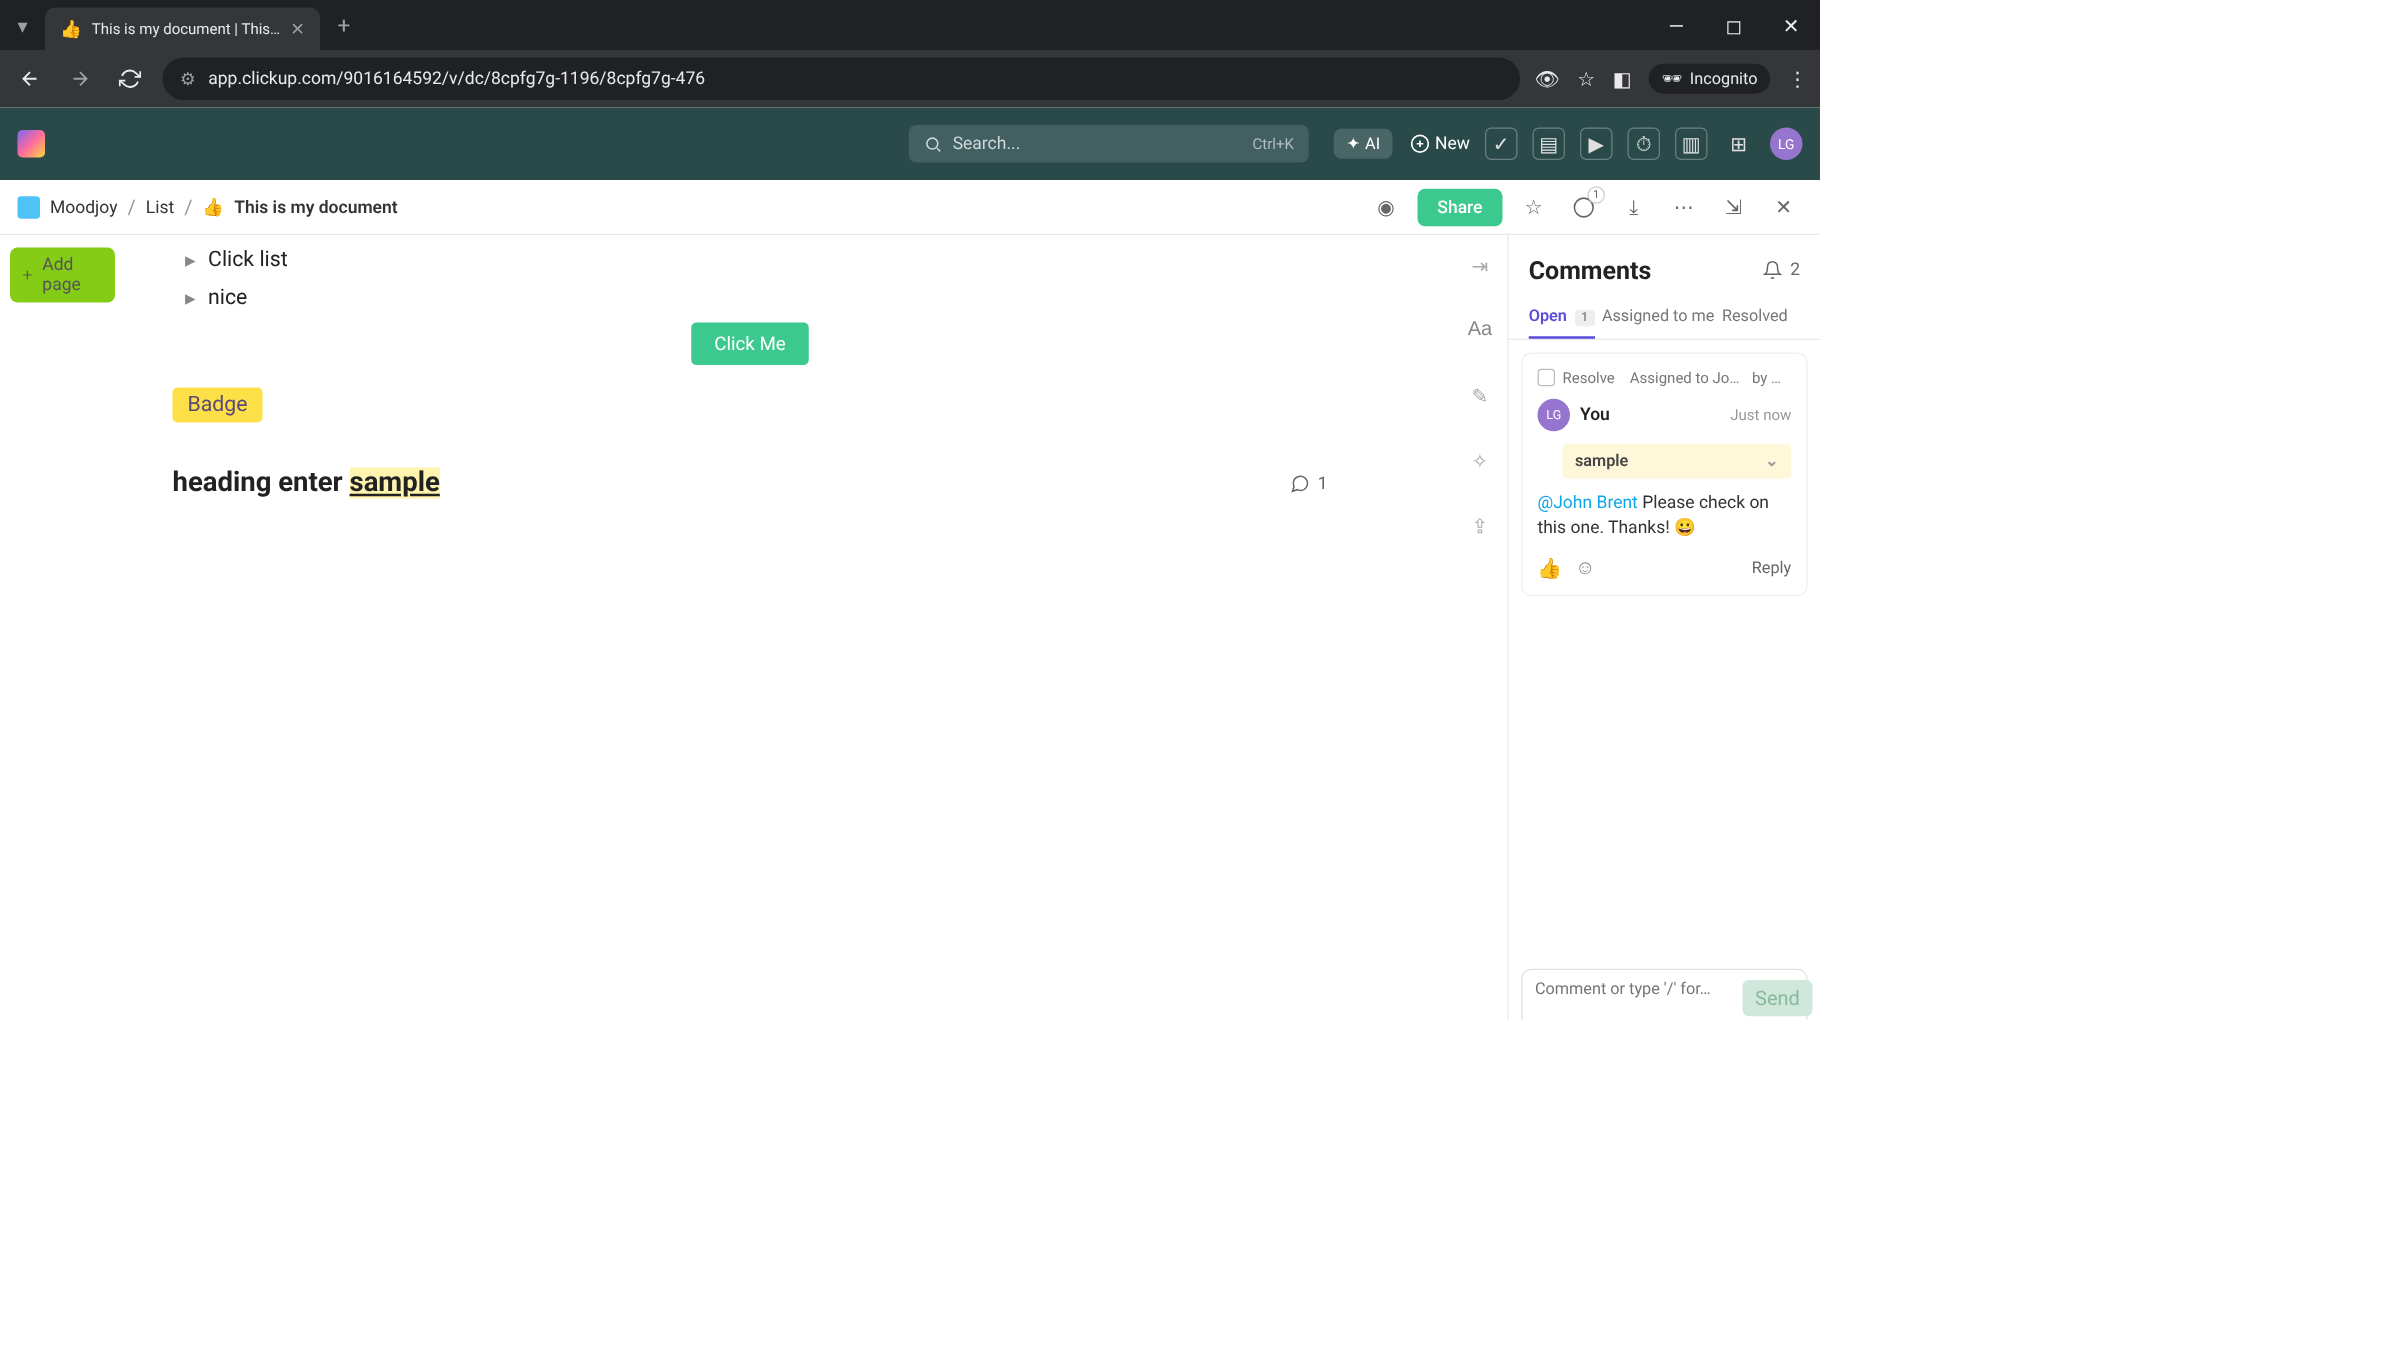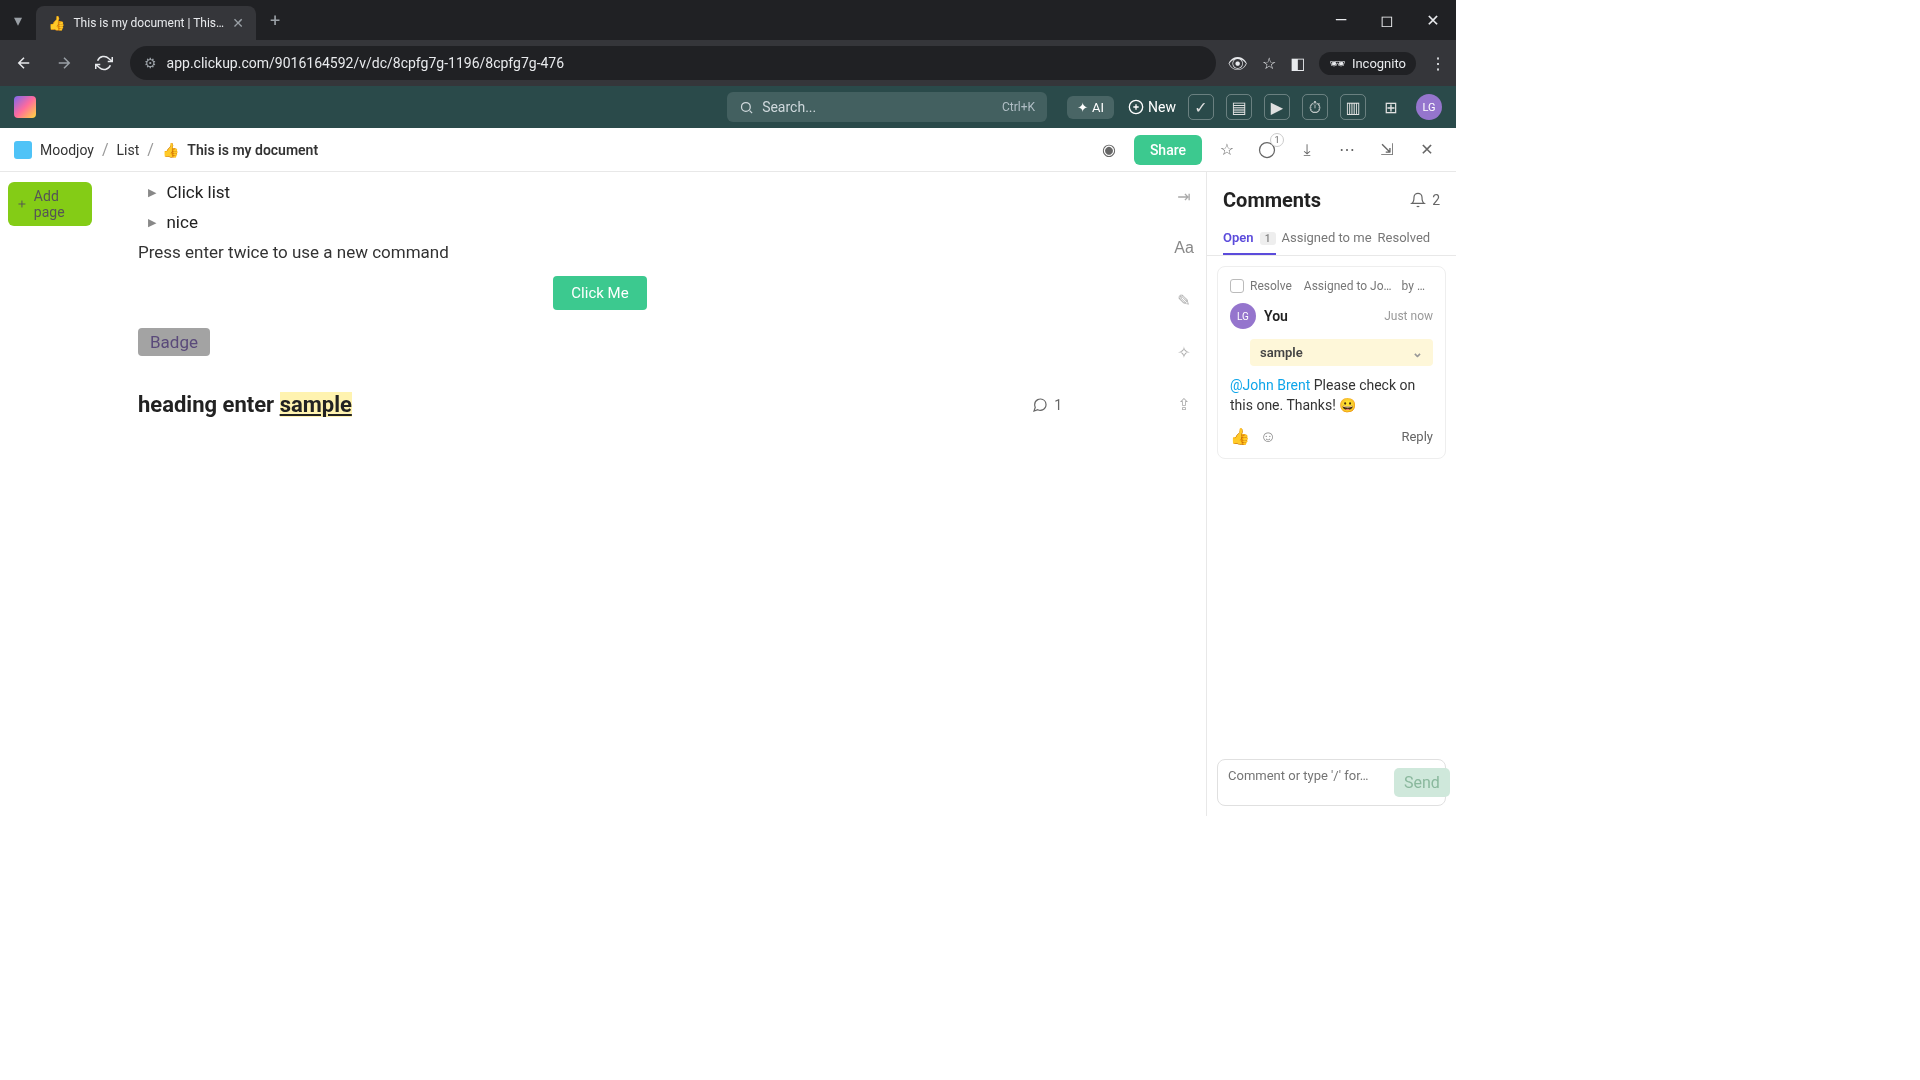--- a/index.html
+++ b/index.html
@@ -18,21 +18,21 @@
 
 .addr-bar { background: #35363a; height: 46px; display: flex; align-items: center; padding: 0 10px; gap: 12px; }
 .nav-btn { width: 28px; height: 28px; display: flex; align-items: center; justify-content: center; color: #9aa0a6; cursor: pointer; }
 .nav-btn.active { color: #e8eaed; }
 .url-box { flex: 1; background: #202124; border-radius: 20px; height: 34px; display: flex; align-items: center; padding: 0 14px; color: #e8eaed; font-size: 14px; gap: 10px; }
 .site-icon { color: #9aa0a6; font-size: 14px; }
 .addr-icons { display: flex; gap: 14px; color: #e8eaed; align-items: center; }
 .incognito-box { display: flex; align-items: center; gap: 6px; color: #e8eaed; font-size: 13px; background: #202124; border-radius: 16px; padding: 4px 10px; }
 
 
-.app-header { background: #2a4a4a; height: 42px; display: flex; align-items: center; padding: 0 14px; gap: 14px; }
+.app-header { background: #2a4a4a; height: 58px; display: flex; align-items: center; padding: 0 14px; gap: 14px; }
 .logo { width: 22px; height: 22px; border-radius: 4px; background: linear-gradient(135deg,#7b68ee,#ff6b9d,#ffd93d); }
 .search-box { margin-left: auto; background: rgba(255,255,255,0.12); border-radius: 6px; height: 30px; width: 320px; display: flex; align-items: center; padding: 0 12px; color: #cfd8dc; font-size: 14px; gap: 8px; margin-right: 380px;}
 .search-kbd { margin-left: auto; font-size: 12px; color: #b0bec5; }
 .ai-btn { background: rgba(255,255,255,0.15); border-radius: 6px; padding: 4px 10px; color: #fff; font-size: 13px; display:flex; align-items:center; gap:4px; margin-left:-374px;}
 .header-right { display: flex; align-items: center; gap: 12px; margin-left: auto; }
 .new-btn { color: #fff; font-size: 14px; display: flex; align-items: center; gap: 4px; cursor:pointer; }
 .hdr-icon { width: 26px; height: 26px; display: flex; align-items: center; justify-content: center; color: #e0e0e0; cursor: pointer; border:1px solid rgba(255,255,255,0.3); border-radius:5px; }
 .avatar { width: 26px; height: 26px; border-radius: 50%; background: #9575cd; color: #fff; font-size: 11px; display: flex; align-items: center; justify-content: center; }
 
 
@@ -51,21 +51,21 @@
 .main { display: flex; height: calc(100% - 172px); }
 .left-sidebar { width: 100px; padding: 10px 8px; }
 .add-page { display: flex; align-items: center; gap: 6px; color: #555; font-size: 14px; padding: 6px 8px; border-radius: 6px; cursor: pointer; background:#84cc16;}
 .add-page svg { width: 14px; height: 14px; }
 
 .doc-area { flex: 1; padding: 10px 100px 10px 38px; position: relative; font-family: Georgia, serif;}
 .toggle-item { display: flex; align-items: center; gap: 10px; font-size: 17px; color: #222; margin-bottom: 10px; padding-left:10px;}
 .toggle-arrow { color: #888; font-size: 11px; }
 .doc-text { font-size: 17px; color: #333; margin-bottom: 14px; }
 .doc-btn { display:block; margin: 0 auto 18px; background: #3cc98f; color: #fff; border: none; border-radius: 4px; padding: 8px 18px; font-size: 15px; }
-.badge-el { display: inline-block; background: #a3a3a3; color: #5a4a7a; border-radius: 4px; padding: 4px 12px; font-size: 17px; margin-bottom: 36px; }
+.badge-el { display: inline-block; background: #fde047; color: #5a4a7a; border-radius: 4px; padding: 4px 12px; font-size: 17px; margin-bottom: 36px; }
 .heading-row { display: flex; align-items: center; }
 .heading-text { font-size: 22px; font-weight: 700; color: #222; }
 .heading-hl { background: #fff3b0; text-decoration: underline; }
 .comment-count { margin-left: auto; display: flex; align-items: center; gap: 6px; color: #666; font-size: 14px; }
 
 
 .tool-rail { width: 44px; padding-top: 10px; display: flex; flex-direction: column; align-items: center; gap: 24px; color: #aaa; }
 .tool-rail div { width: 28px; height: 28px; display: flex; align-items: center; justify-content: center; cursor: pointer; }
 
 
@@ -219,21 +219,20 @@
 
   <div class="doc-area">
     <div class="toggle-item">
       <span class="toggle-arrow">▶</span>
       <span>Click list</span>
     </div>
     <div class="toggle-item">
       <span class="toggle-arrow">▶</span>
       <span>nice</span>
     </div>
-    <div class="doc-text">Press enter twice to use a new command</div>
     <button class="doc-btn">Click Me</button>
     <span class="badge-el">Badge</span>
     <div class="heading-row">
       <div class="heading-text">
         <span>heading enter </span><span class="heading-hl">sample</span>
       </div>
       <div class="comment-count">
         <svg width="16" height="16" viewBox="0 0 24 24" fill="none" stroke="currentColor" stroke-width="1.8">
             <path d="M21 11.5a8.38 8.38 0 01-.9 3.8 8.5 8.5 0 01-7.6 4.7 8.38 8.38 0 01-3.8-.9L3 21l1.9-5.7a8.38 8.38 0 01-.9-3.8 8.5 8.5 0 014.7-7.6 8.38 8.38 0 013.8-.9h.5a8.48 8.48 0 018 8v.5z"></path>
           </svg>

